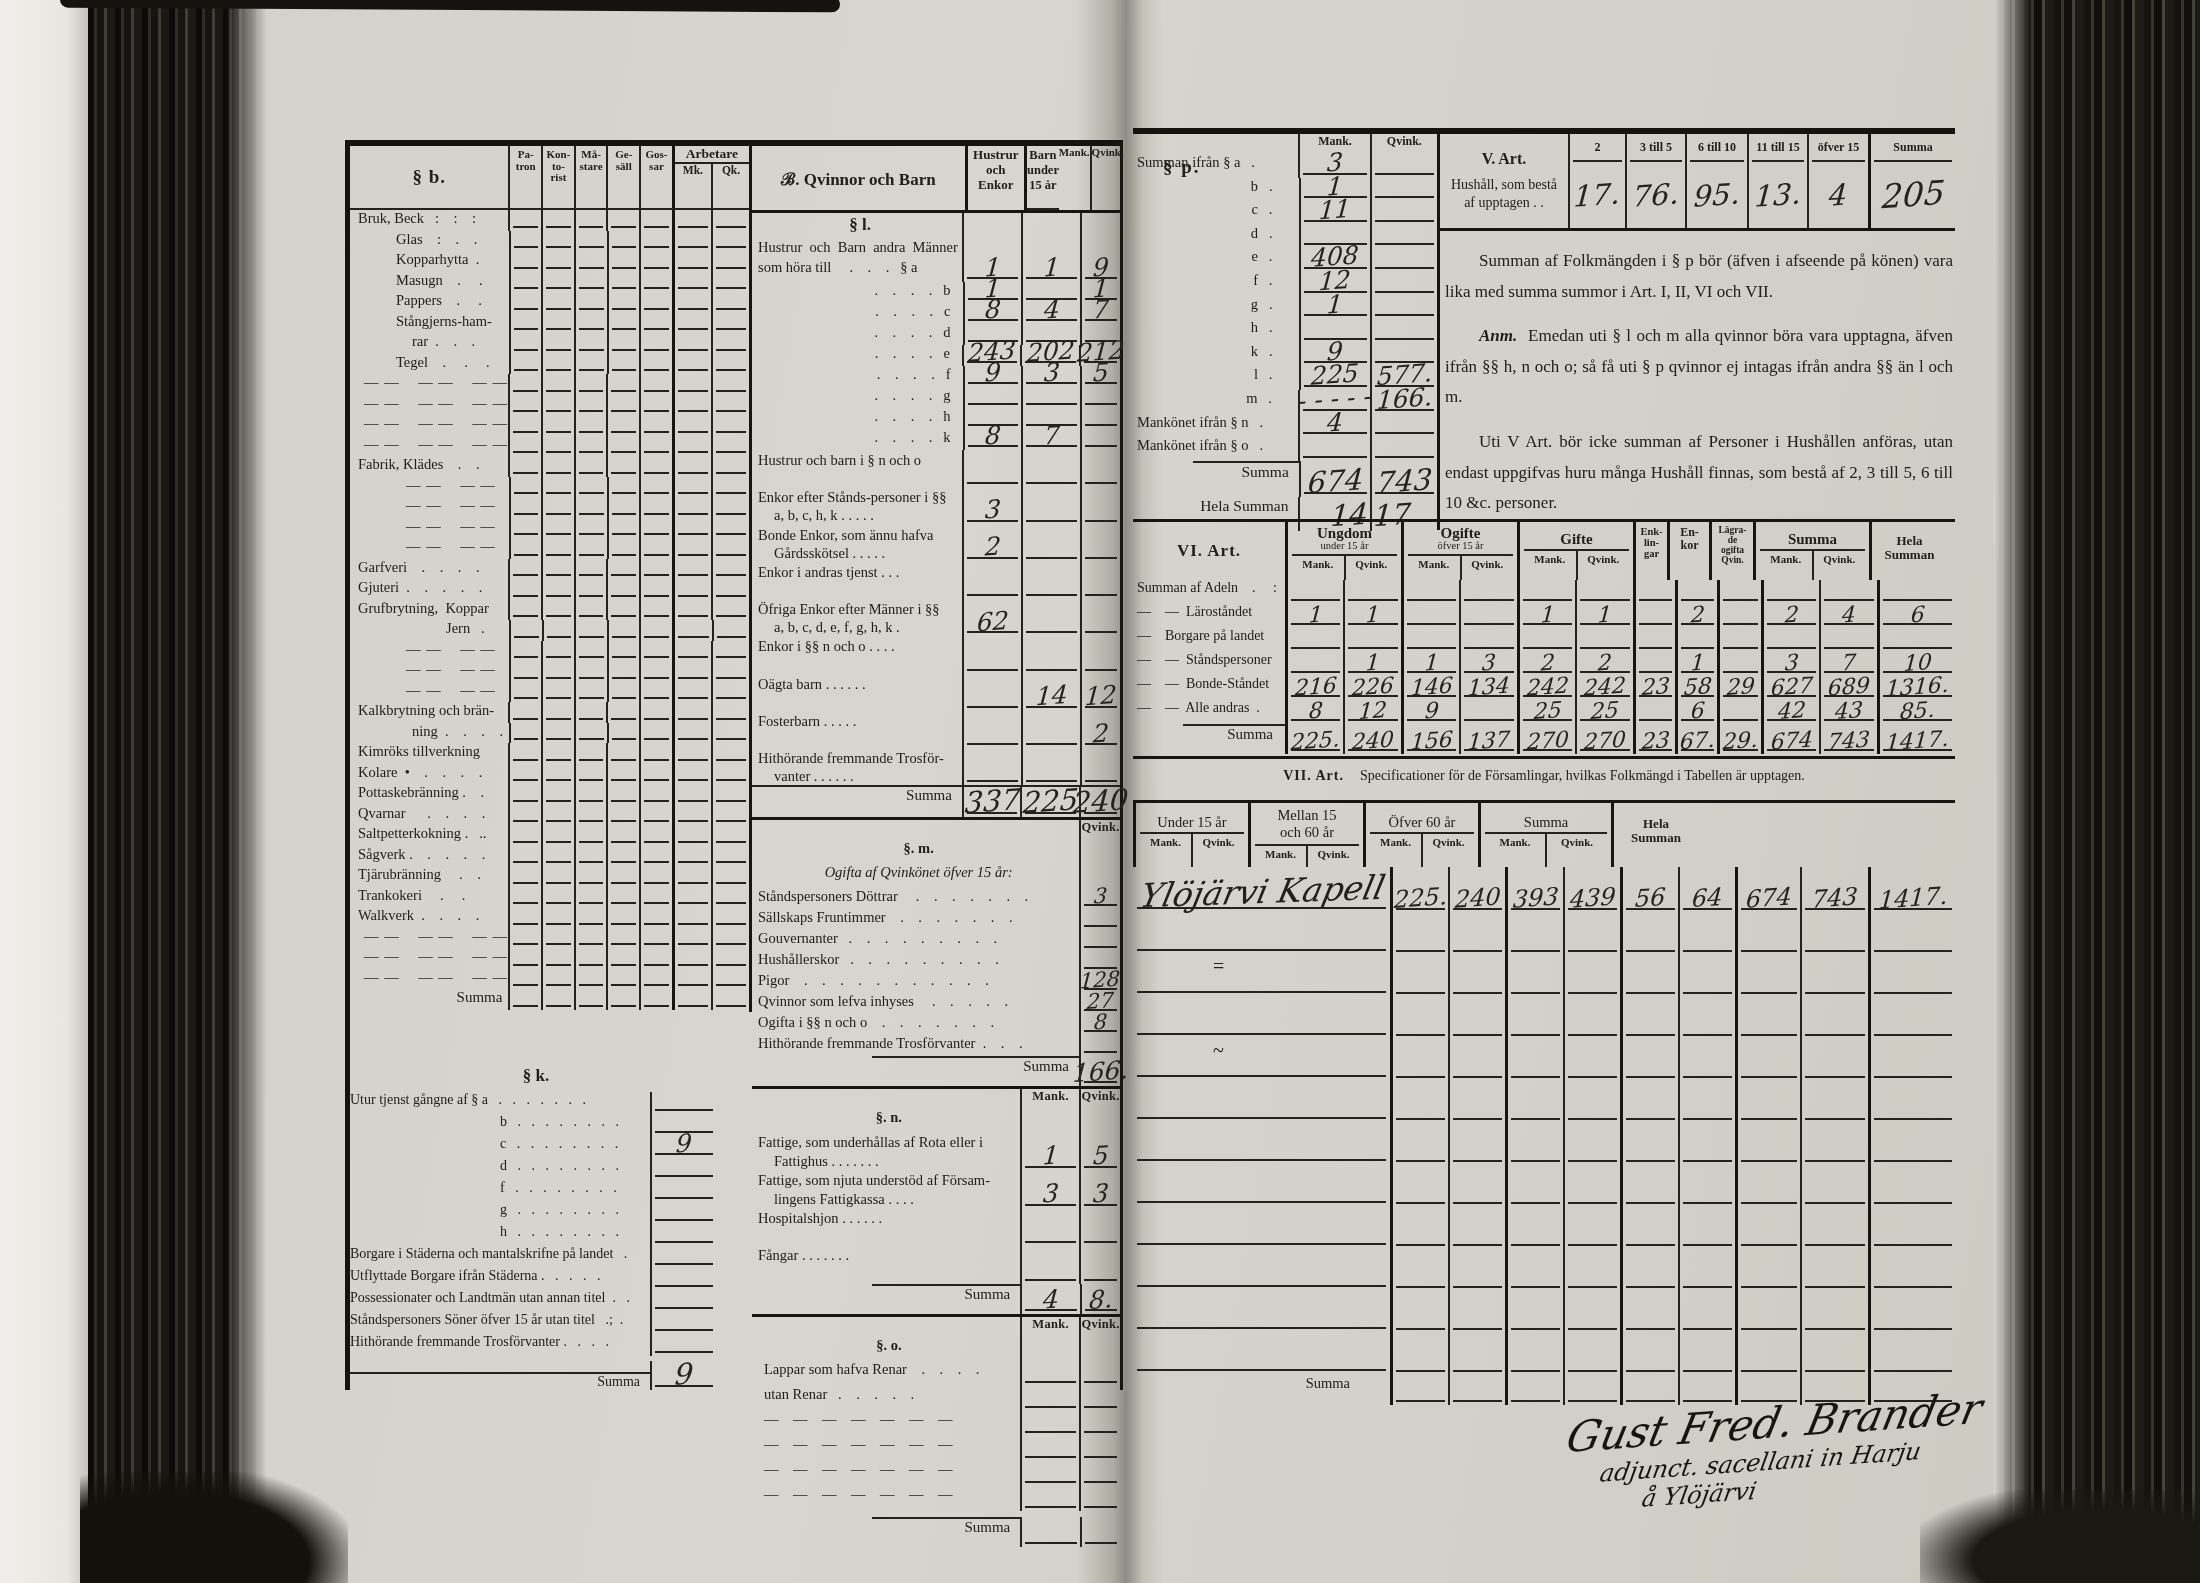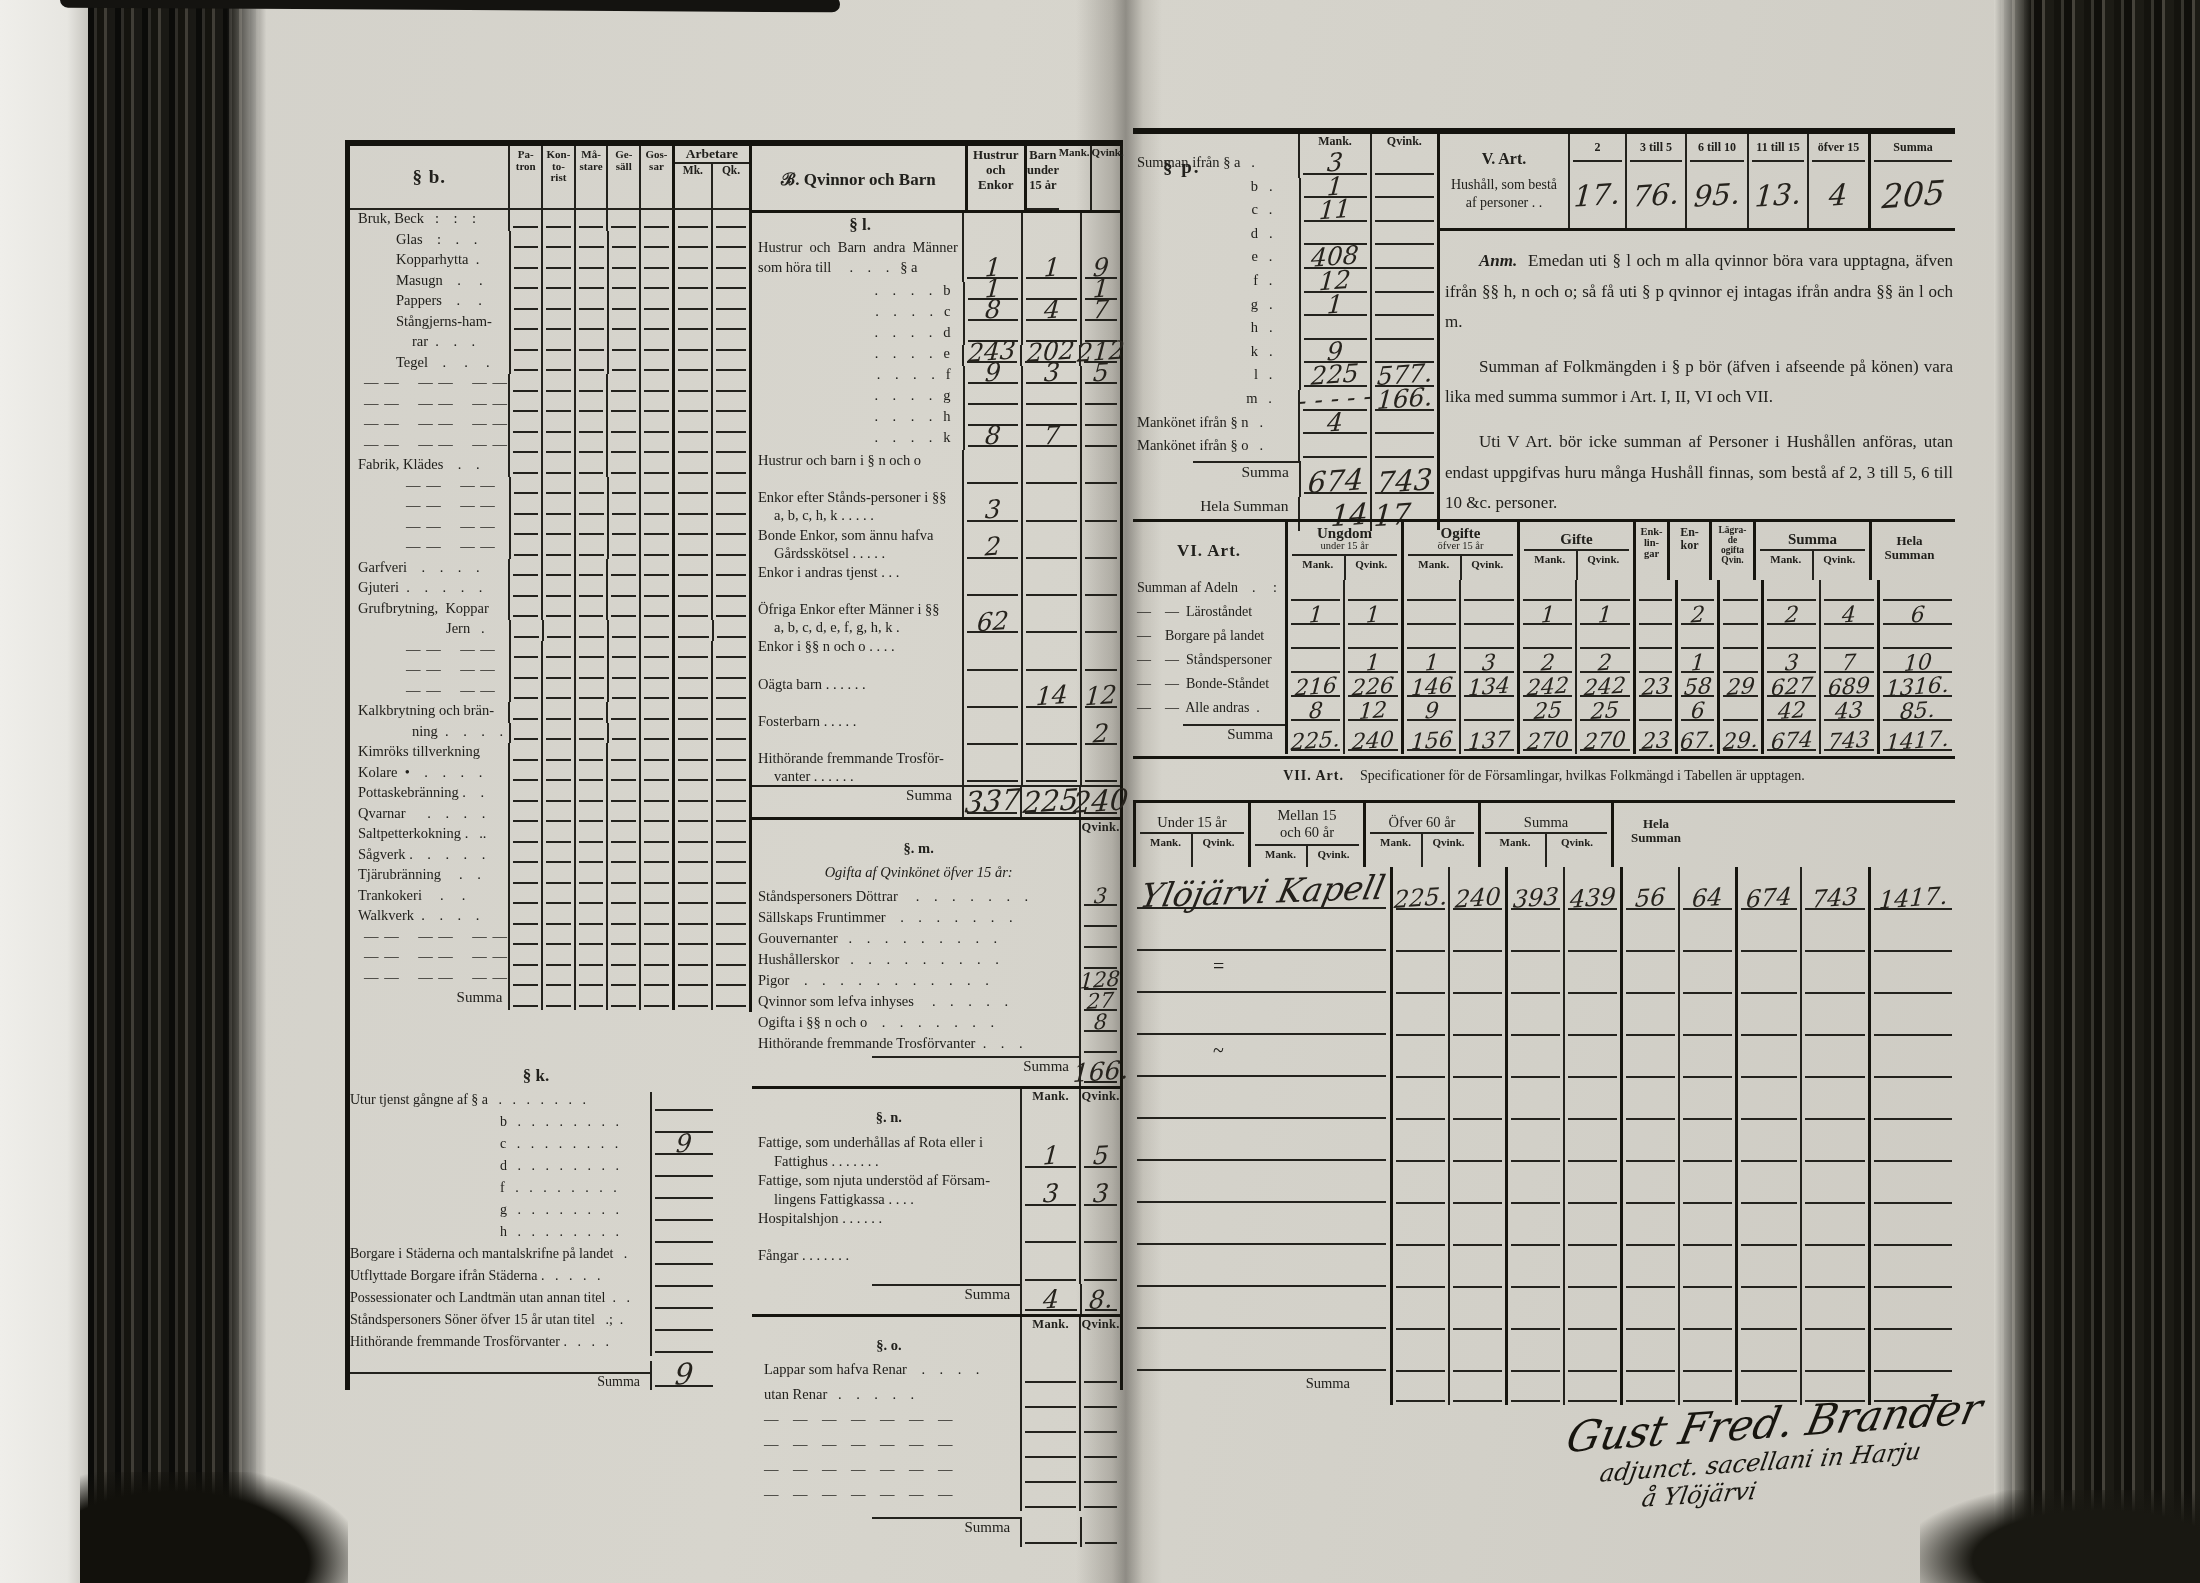--- a/index.html
+++ b/index.html
@@ -1394,21 +1394,21 @@
         <div class="sp-c2 lc nol" style="justify-content:flex-start;padding-left:2px;">
             <span class="hw big">17</span>
           </div>
       </div>
     </div>
 
     <div class="abs vart">
       <div class="lbl">
         <div class="vt">V. Art.</div>
         <div>Hushåll, som bestå</div>
-        <div>af personer  .    .</div>
+        <div>af upptagen  .    .</div>
       </div>
       <div class="vcol" style="width:57px;">
         <div class="vh">2</div>
         <div class="vv">
             <span class="hw big">17.</span>
           </div>
       </div>
       <div class="vcol" style="width:60px;">
         <div class="vh">3 till 5</div>
         <div class="vv">
@@ -1435,22 +1435,22 @@
       </div>
       <div class="vcol" style="width:87px;border-left:3px solid #16150f;">
         <div class="vh">Summa</div>
         <div class="vv">
             <span class="hw big" style="font-size:33px;">205</span>
           </div>
       </div>
     </div>
 
     <div class="abs anm">
+      <p><span>Summan af Folkmängden i § p bör (äfven i afseende på könen) vara lika med summa summor i Art. I, II, VI och VII.</span></p>
       <p><span class="it">Anm.</span>&nbsp;&nbsp;<span>Emedan uti § l och m alla qvinnor böra vara upptagna, äfven ifrån §§ h, n och o; så få uti § p qvinnor ej intagas ifrån andra §§ än l och m.</span></p>
-      <p><span>Summan af Folkmängden i § p bör (äfven i afseende på könen) vara lika med summa summor i Art. I, II, VI och VII.</span></p>
       <p><span>Uti V Art. bör icke summan af Personer i Hushållen anföras, utan endast uppgifvas huru många Hushåll finnas, som bestå af 2, 3 till 5, 6 till 10 &amp;c. personer.</span></p>
     </div>
 
     <div class="abs vi">
       <div class="vi-head">
         <div class="vi-lblh">VI. Art.</div>
         <div class="gcol" style="width:116px;">
           <div class="gt">Ungdom</div>
           <div class="gs">under 15 år</div>
           <div class="gmq">

